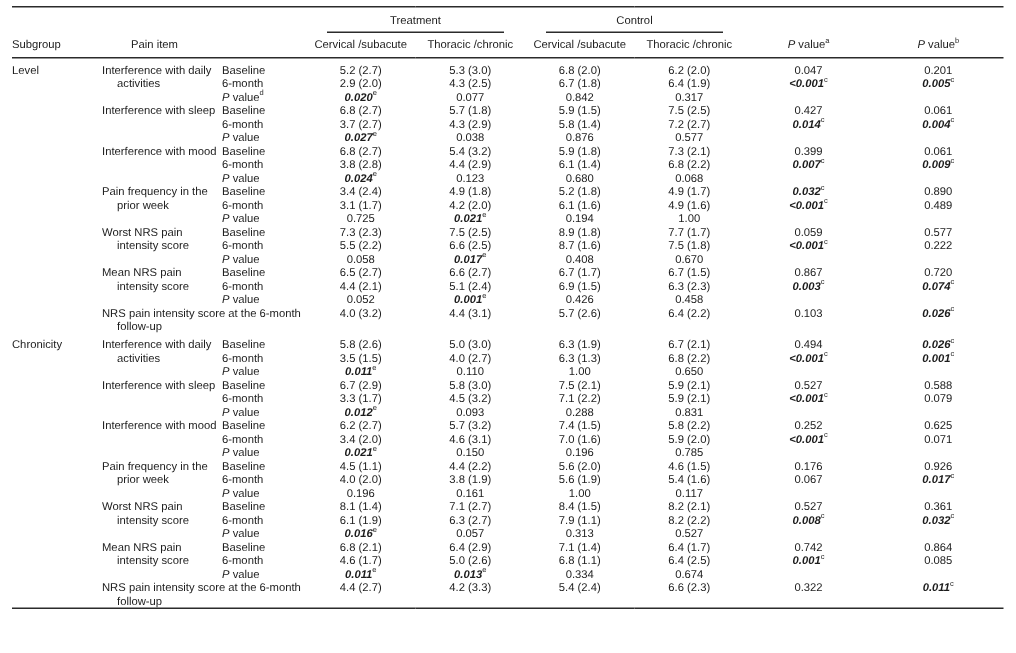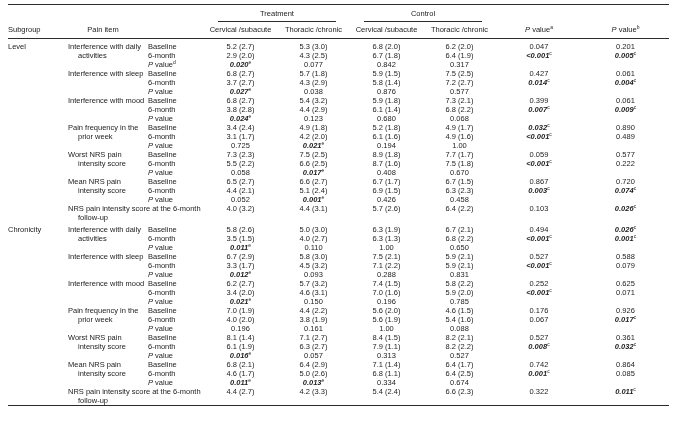--- a/index.html
+++ b/index.html
@@ -326,42 +326,42 @@
           <td class="val"><span class="b">0.021</span><sup>e</sup></td>
           <td class="val">0.150</td>
           <td class="val">0.196</td>
           <td class="val">0.785</td>
           <td class="val"></td>
           <td class="val"></td>
         </tr>
         <tr>
           <td class="pain" rowspan="3">Pain frequency in the prior week</td>
           <td class="measure"><span>Baseline</span></td>
-          <td class="val">7.0 (1.9)</td>
+          <td class="val">4.5 (1.1)</td>
           <td class="val">4.4 (2.2)</td>
           <td class="val">5.6 (2.0)</td>
           <td class="val">4.6 (1.5)</td>
           <td class="val">0.176</td>
           <td class="val">0.926</td>
         </tr>
         <tr>
           <td class="measure"><span>6-month</span></td>
           <td class="val">4.0 (2.0)</td>
           <td class="val">3.8 (1.9)</td>
           <td class="val">5.6 (1.9)</td>
           <td class="val">5.4 (1.6)</td>
           <td class="val">0.067</td>
           <td class="val"><span class="b">0.017</span><sup>c</sup></td>
         </tr>
         <tr>
           <td class="measure"><span class="fl">P value</span></td>
           <td class="val">0.196</td>
           <td class="val">0.161</td>
           <td class="val">1.00</td>
-          <td class="val">0.088</td>
+          <td class="val">0.117</td>
           <td class="val"></td>
           <td class="val"></td>
         </tr>
         <tr>
           <td class="pain" rowspan="3">Worst NRS pain intensity score</td>
           <td class="measure"><span>Baseline</span></td>
           <td class="val">8.1 (1.4)</td>
           <td class="val">7.1 (2.7)</td>
           <td class="val">8.4 (1.5)</td>
           <td class="val">8.2 (2.1)</td>

